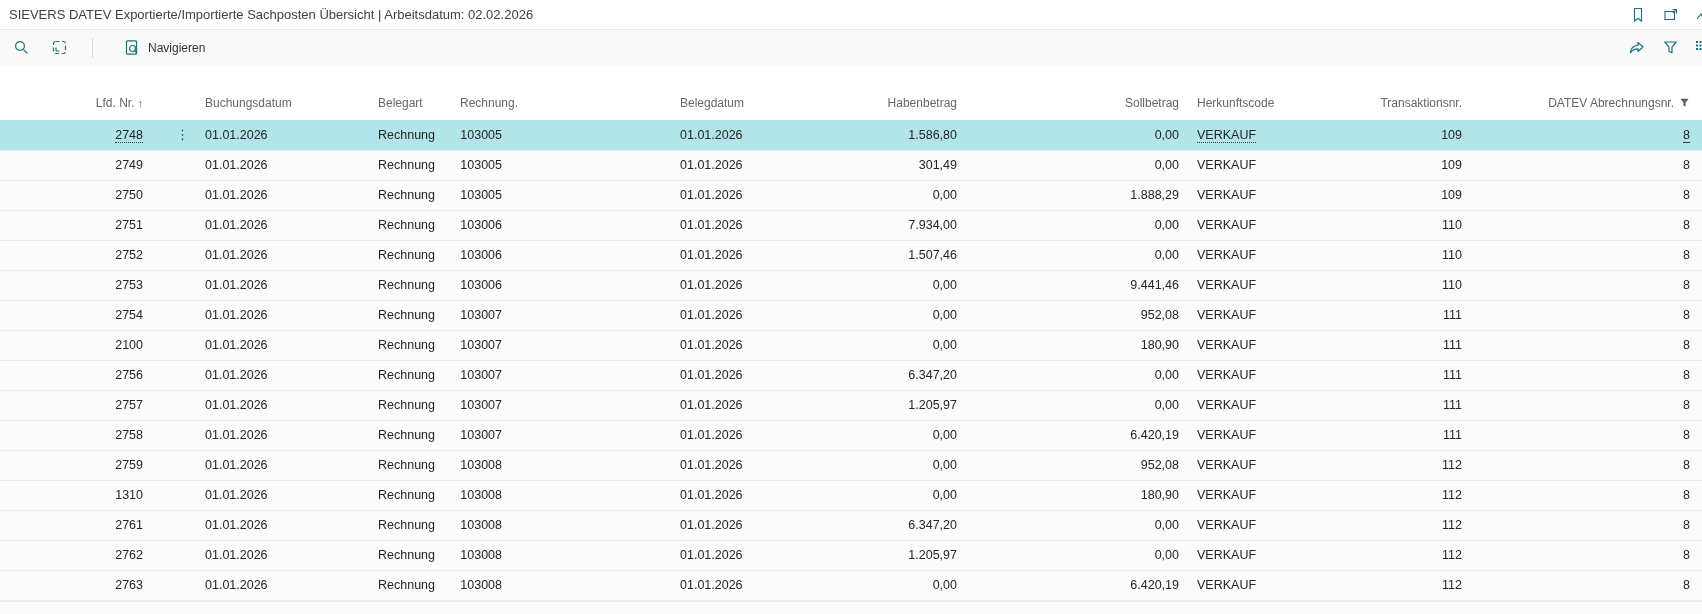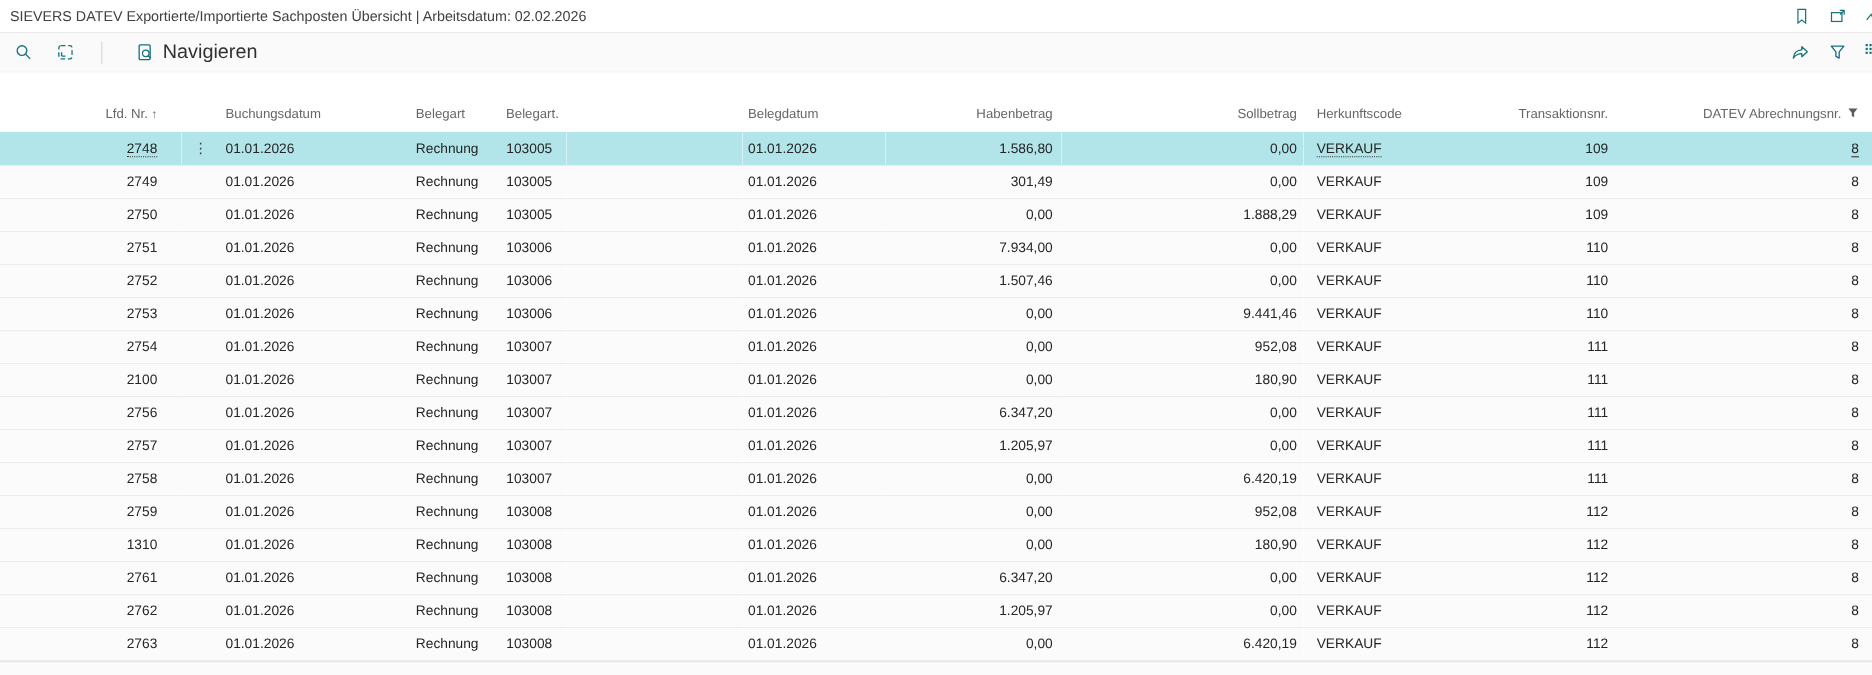--- a/index.html
+++ b/index.html
@@ -17,21 +17,21 @@
               cursor:pointer; flex:0 0 auto; }
   .icon-btn svg { display:block; }
   .clip-edge { width:7px; overflow:hidden; flex:0 0 auto; }
 
   
   .toolbar { height:36px; background:#fafafa; display:flex; align-items:center;
              padding:0 0 0 12px; border-bottom:1px solid #f2f2f2; }
   .toolbar .group-left { display:flex; align-items:center; gap:20px; }
   .v-sep { width:1px; height:20px; background:#d6d6d6; margin:0 4px; }
   .nav-button { display:flex; align-items:center; gap:7px; cursor:pointer; padding:4px 6px; }
-  .nav-button .lbl { font-size:18px; color:#323130; }
+  .nav-button .lbl { font-size:12px; color:#323130; }
   .toolbar .group-right { margin-left:auto; display:flex; align-items:center; gap:16px; overflow:hidden; }
 
   
   .grid-area { background:#fff; }
   .spacer-above-grid { height:20px; }
   table { width:1702px; table-layout:fixed; border-collapse:collapse; }
   col.c1{width:165px} col.c2{width:35px} col.c3{width:170px} col.c4{width:90px}
   col.c5{width:55px} col.c6{width:160px} col.c7{width:130px} col.c8{width:160px}
   col.c9{width:220px} col.c10{width:115px} col.c11{width:170px} col.c12{width:232px}
 
@@ -153,21 +153,21 @@
         <col class="c10">
         <col class="c11">
         <col class="c12">
     </colgroup>
     <thead>
       <tr>
         <th class="al-r pr-lfd"><span>Lfd. Nr.</span><span class="sort-arrow">↑</span></th>
         <th></th>
         <th class="al-l pl-bdat">Buchungsdatum</th>
         <th class="al-l pl-bart">Belegart</th>
-        <th class="al-r pr-bnr">Belegart.</th>
+        <th class="al-r pr-bnr">Rechnung.</th>
         <th></th>
         <th class="al-l pl-bgdat">Belegdatum</th>
         <th class="al-r pr-haben">Habenbetrag</th>
         <th class="al-r pr-soll">Sollbetrag</th>
         <th class="al-l pl-herk">Herkunftscode</th>
         <th class="al-r pr-trans">Transaktionsnr.</th>
         <th class="al-r pr-datev"><span>DATEV Abrechnungsnr.</span><svg class="hdr-funnel" width="11" height="11" viewBox="0 0 16 16">
               <path d="M2 2.5 H14 L9.6 8 V14 L6.4 12.2 V8 Z" fill="#5c5c5c"></path>
             </svg></th>
       </tr>

